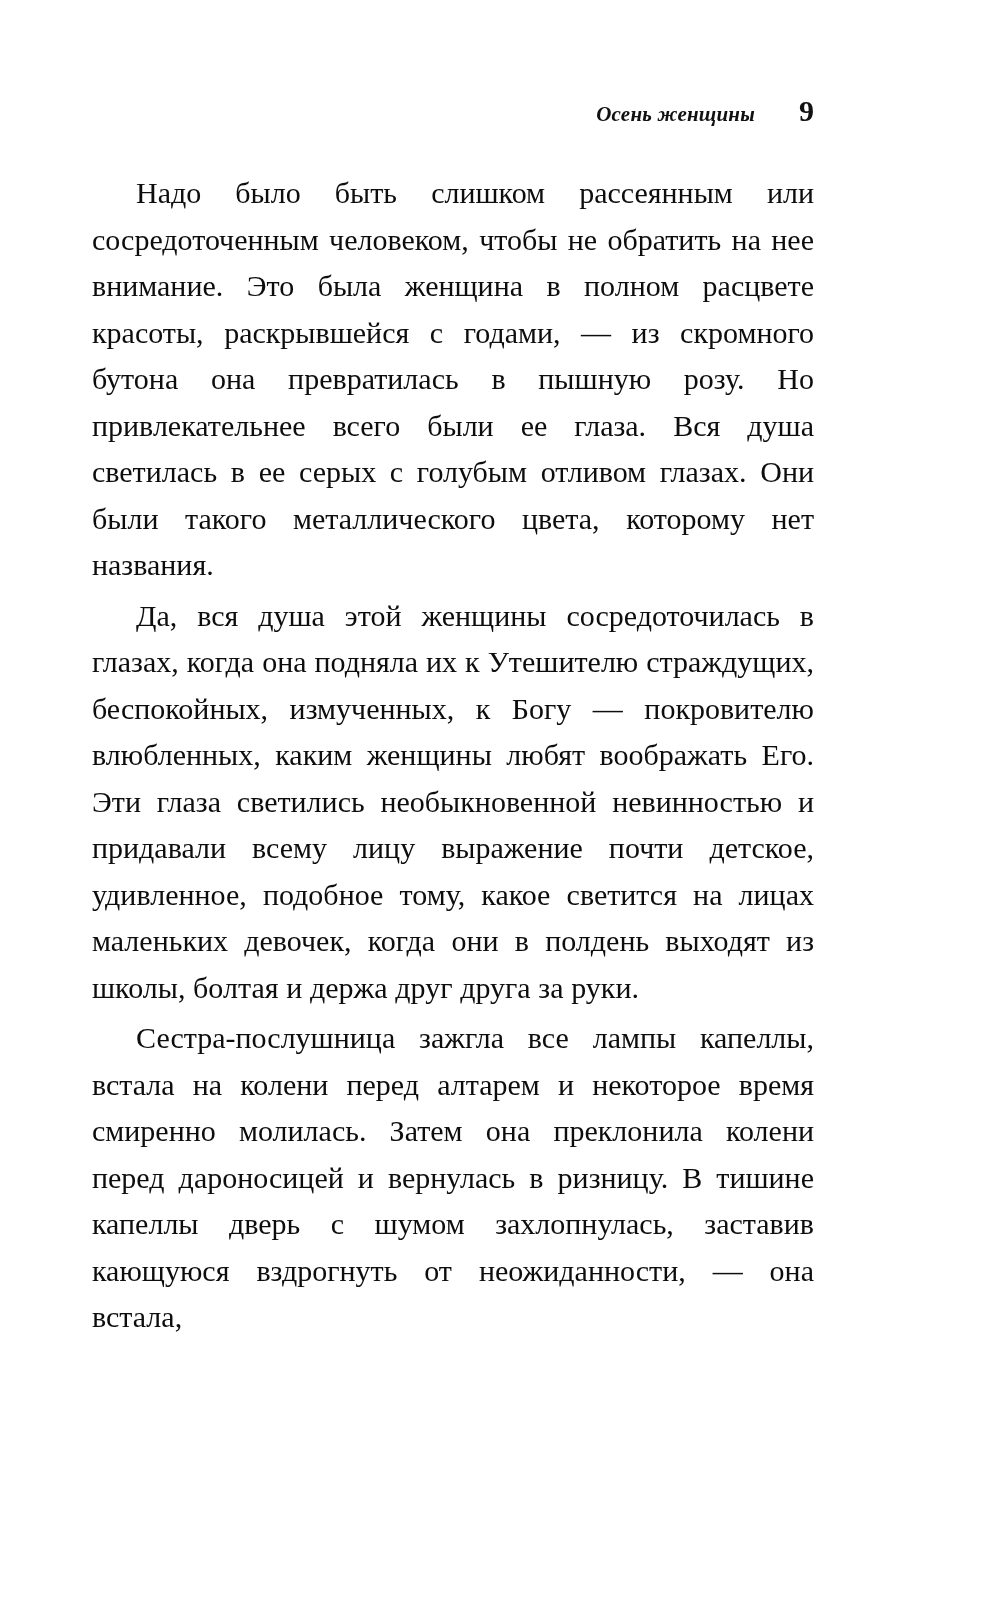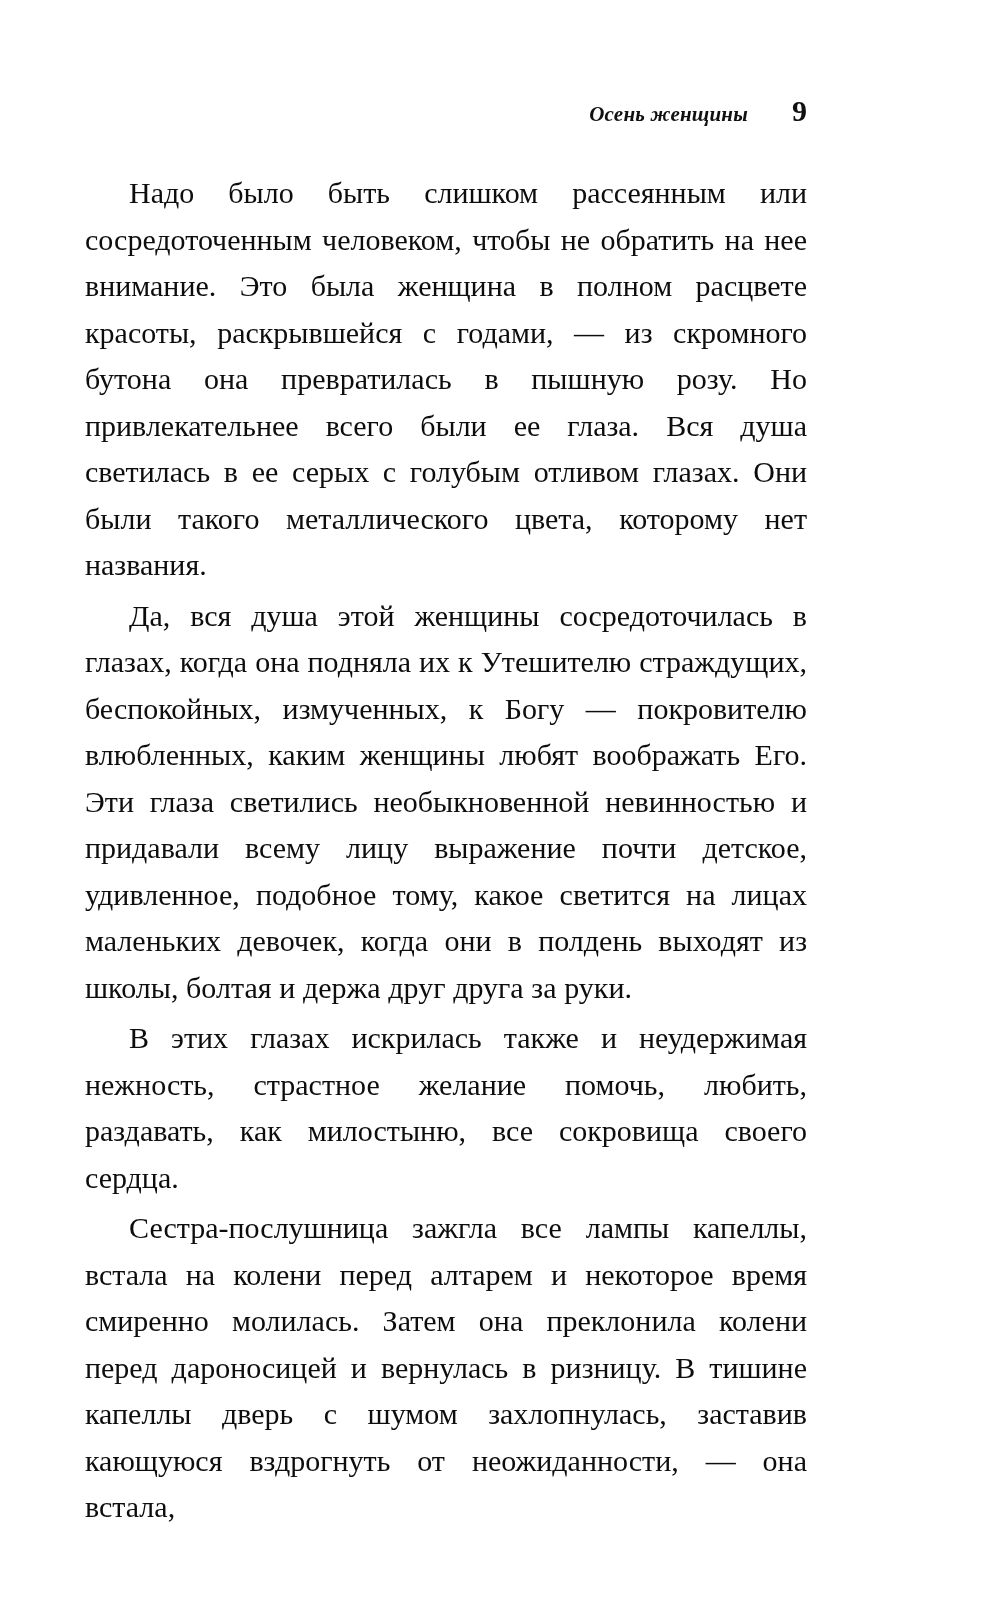--- a/index.html
+++ b/index.html
@@ -16,21 +16,21 @@
   }
   .page {
     position: relative;
     width: 1000px;
     height: 1616px;
     box-sizing: border-box;
     padding: 0;
   }
   .content {
     position: absolute;
-    left: 85px;
+    left: 92px;
     top: 96px;
     width: 722px;
   }
   .running-head {
     display: flex;
     align-items: baseline;
     justify-content: flex-end;
     height: 52px;
     margin-bottom: 22px;
   }
@@ -69,17 +69,16 @@
 <div class="page">
   <div class="content">
 
     <div class="running-head">
       <span class="book-title">Осень женщины</span>
       <span class="page-number">9</span>
     </div>
 
     <p class="body-par">Надо было быть слишком рассеянным или сосредоточенным человеком, чтобы не обратить на нее внимание. Это была женщина в полном расцвете красоты, раскрывшейся с годами, — из скромного бутона она превратилась в пышную розу. Но привлекательнее всего были ее глаза. Вся душа светилась в ее серых с голубым отливом глазах. Они были такого металлического цвета, которому нет названия.</p>
     <p class="body-par">Да, вся душа этой женщины сосредоточилась в глазах, когда она подняла их к Утешителю страждущих, беспокойных, измученных, к Богу — покровителю влюбленных, каким женщины любят воображать Его. Эти глаза светились необыкновенной невинностью и придавали всему лицу выражение почти детское, удивленное, подобное тому, какое светится на лицах маленьких девочек, когда они в полдень выходят из школы, болтая и держа друг друга за руки.</p>
-    <p class="body-par">В этих глазах искрилась также и неудержимая нежность, страстное желание помочь, любить, раздавать, как милостыню, все сокровища своего сердца.</p>
     <p class="body-par">Сестра-послушница зажгла все лампы капеллы, встала на колени перед алтарем и некоторое время смиренно молилась. Затем она преклонила колени перед дароносицей и вернулась в ризницу. В тишине капеллы дверь с шумом захлопнулась, заставив кающуюся вздрогнуть от неожиданности, — она встала,</p>
 
   </div>
 </div>
 
 </body></html>

